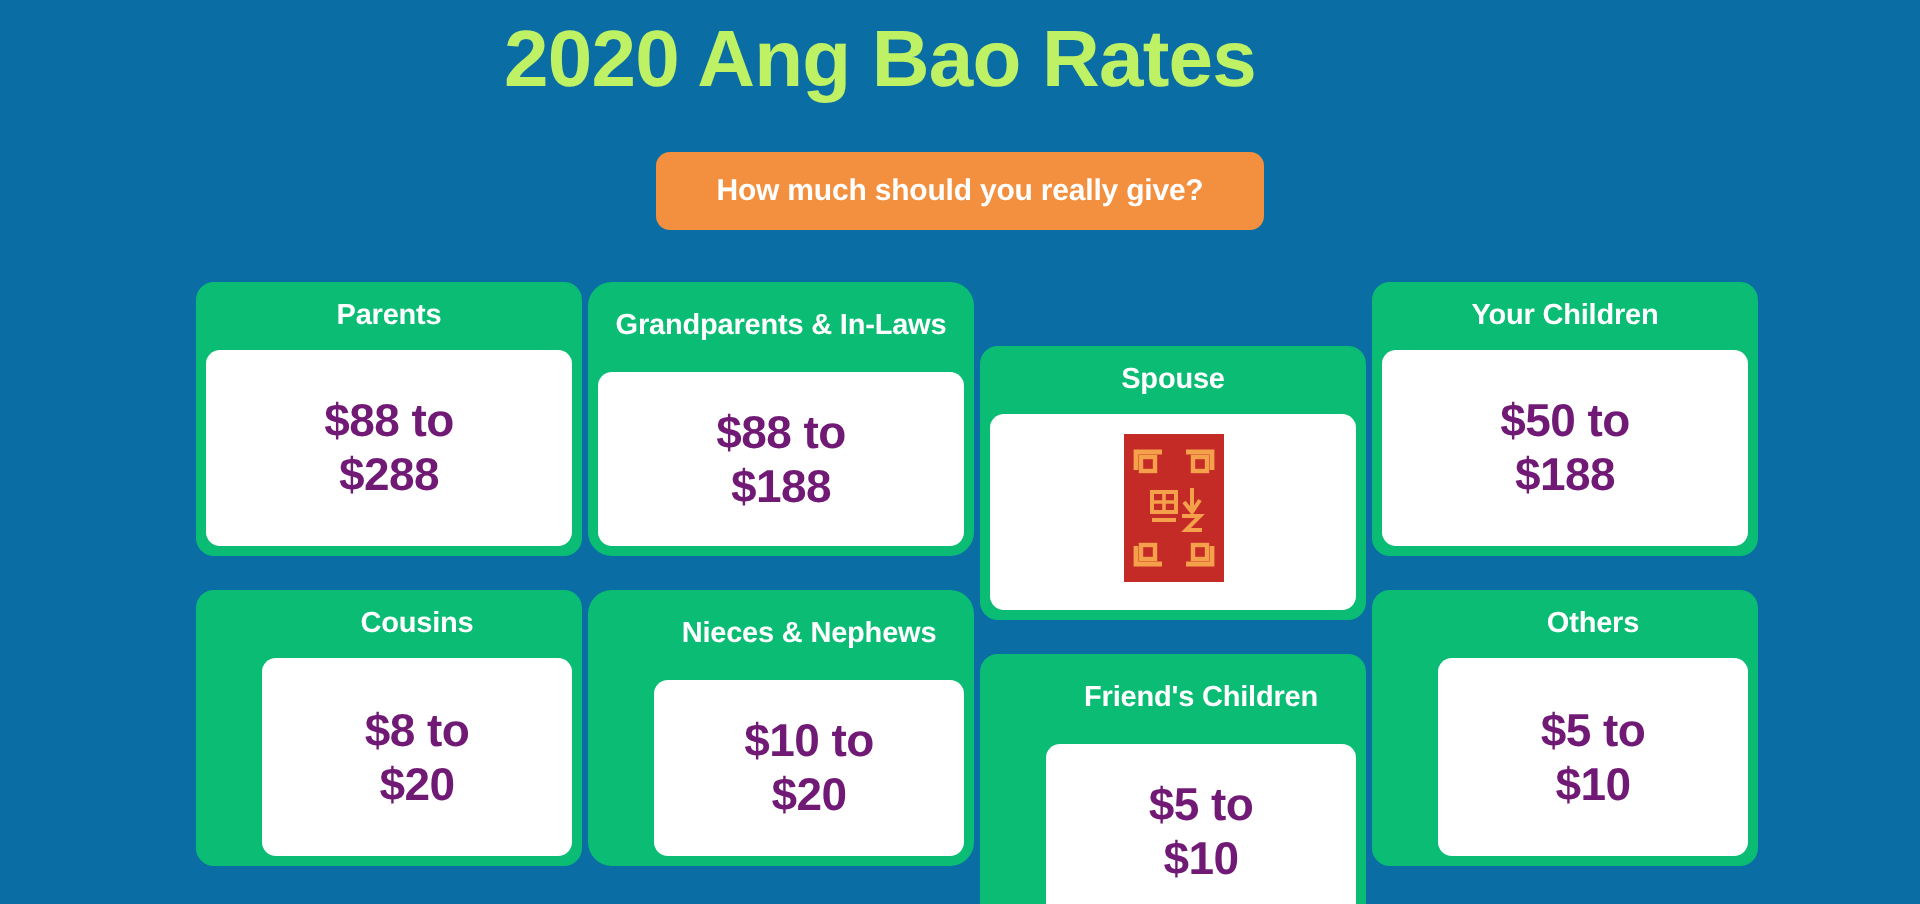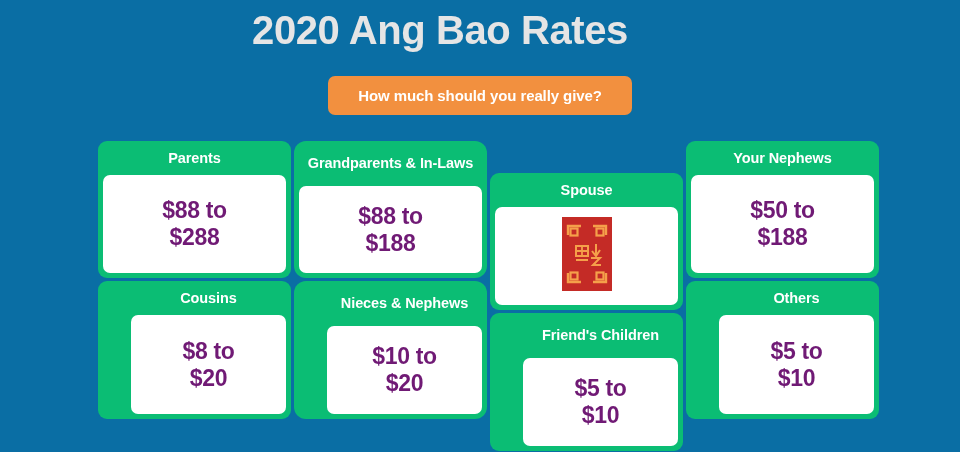--- a/index.html
+++ b/index.html
@@ -13,21 +13,21 @@
     position: relative;
   }
 
   
   .page-title {
     position: absolute;
     top: 4px;
     left: 0;
     width: 880px;
     text-align: center;
-    color: #e5e5e5;
+    color: #bef264;
     font-size: 40px;
     font-weight: bold;
     letter-spacing: -0.4px;
     line-height: 52px;
   }
 
   
   .subtitle-banner {
     position: absolute;
     top: 76px;
@@ -62,21 +62,21 @@
     position: absolute;
     width: 193px;
     background: #0bbd74;
     border-radius: 9px;
     overflow: hidden;
     display: flex;
     flex-direction: column;
   }
 
   .card.row1 { top: 0;   height: 137px; }
-  .card.row2 { top: 140px; height: 138px; padding-left: 28px; }
+  .card.row2 { top: 154px; height: 138px; padding-left: 28px; }
 
   .card.col1 { left: 0; }
   .card.col2 { left: 196px; border-radius: 12px; }
   .card.col3 { left: 392px; margin-top: 32px; }
   .card.col4 { left: 588px; }
 
   .card-header {
     flex: 0 0 auto;
     color: #ffffff;
     font-size: 14.5px;
@@ -168,21 +168,21 @@
 
           <line x1="34" y1="27" x2="34" y2="38" stroke="#f5a04a" stroke-width="2"></line>
           <path d="M30 34 L34 39 L38 33" fill="none" stroke="#f5a04a" stroke-width="2"></path>
           <path d="M29 41 L38 41 L31 48 L39 48" fill="none" stroke="#f5a04a" stroke-width="2"></path>
         </svg>
       </span>
     </div>
   </div>
 
   <div class="card row1 col4">
-    <div class="card-header">Your Nephews</div>
+    <div class="card-header">Your Children</div>
     <div class="card-body">
       <span class="amount">$50 to
 $188</span>
     </div>
   </div>
 
   <div class="card row2 col1">
     <div class="card-header">Cousins</div>
     <div class="card-body">
       <span class="amount">$8 to

